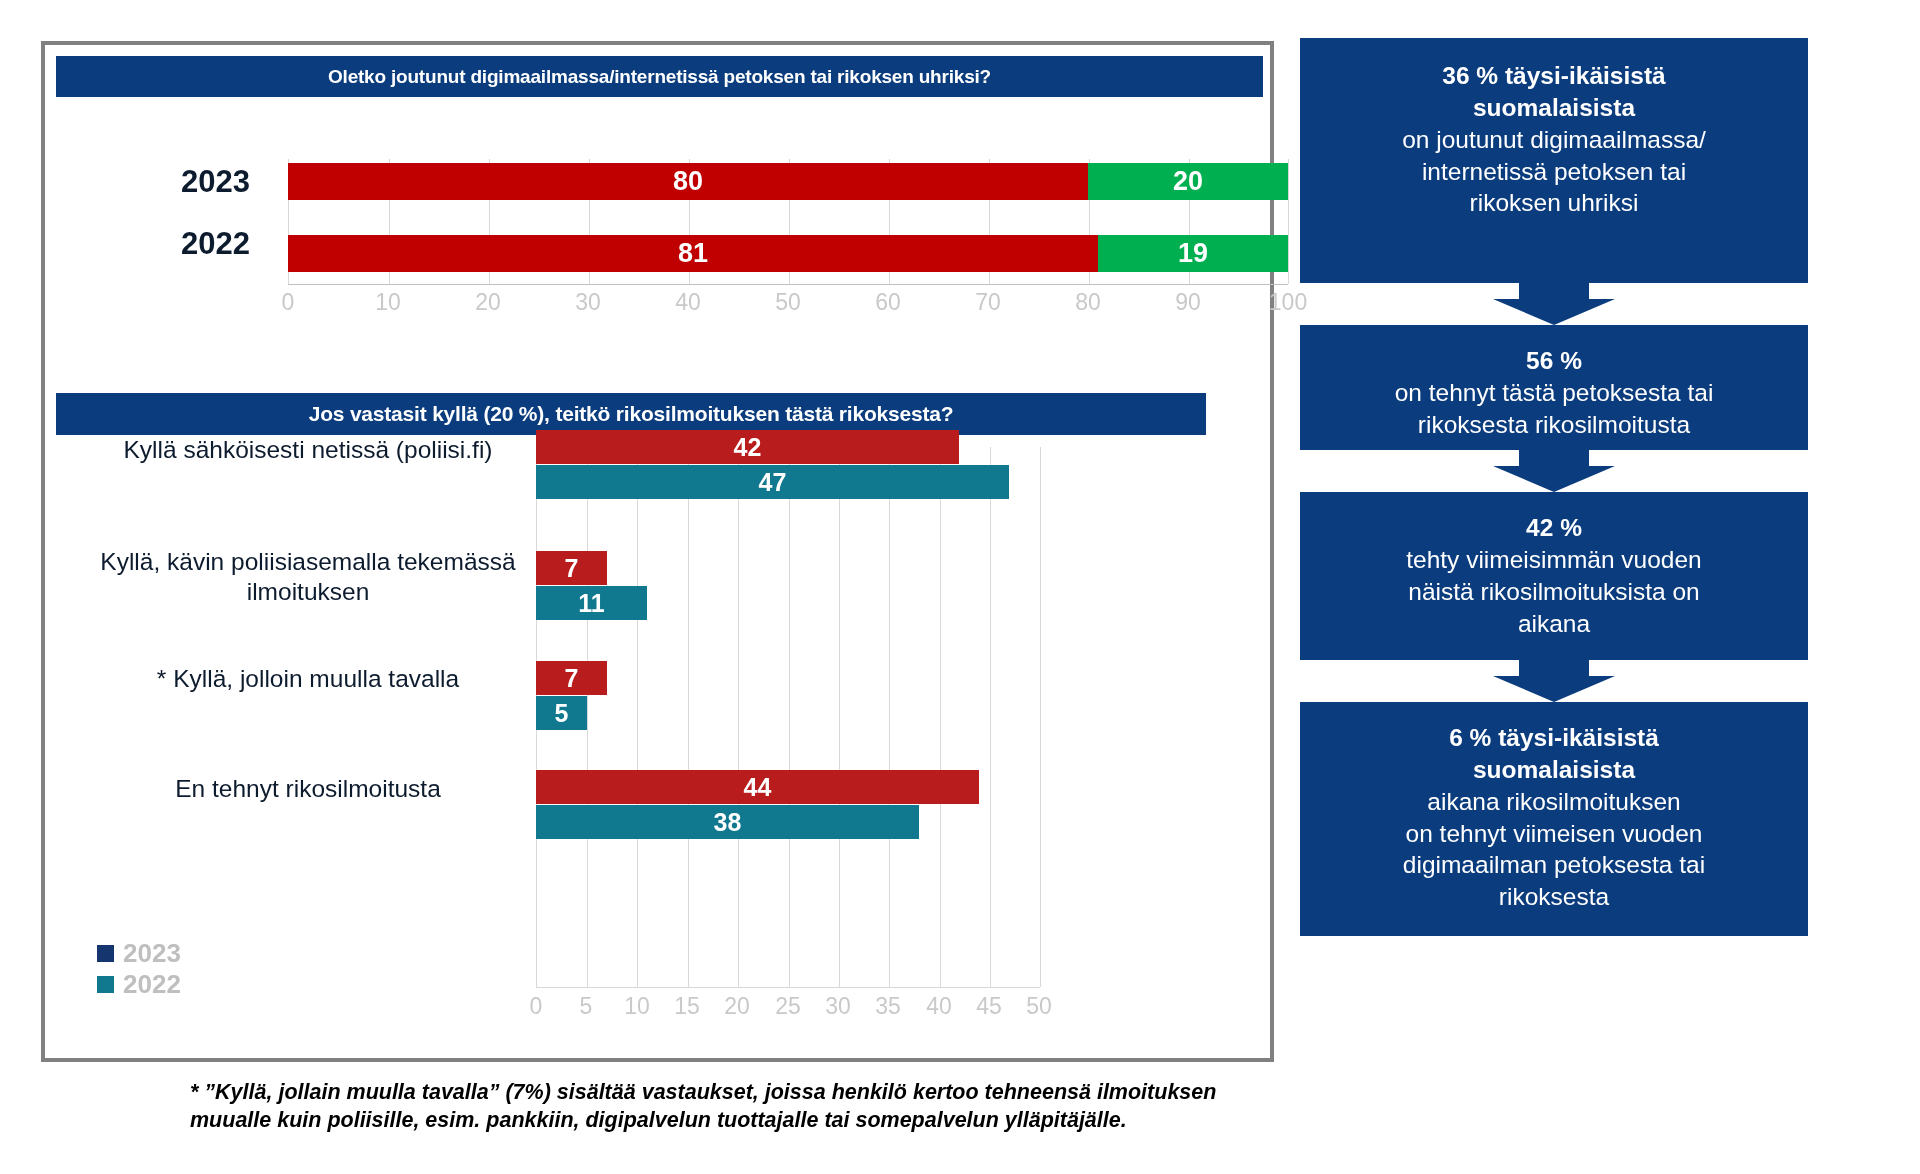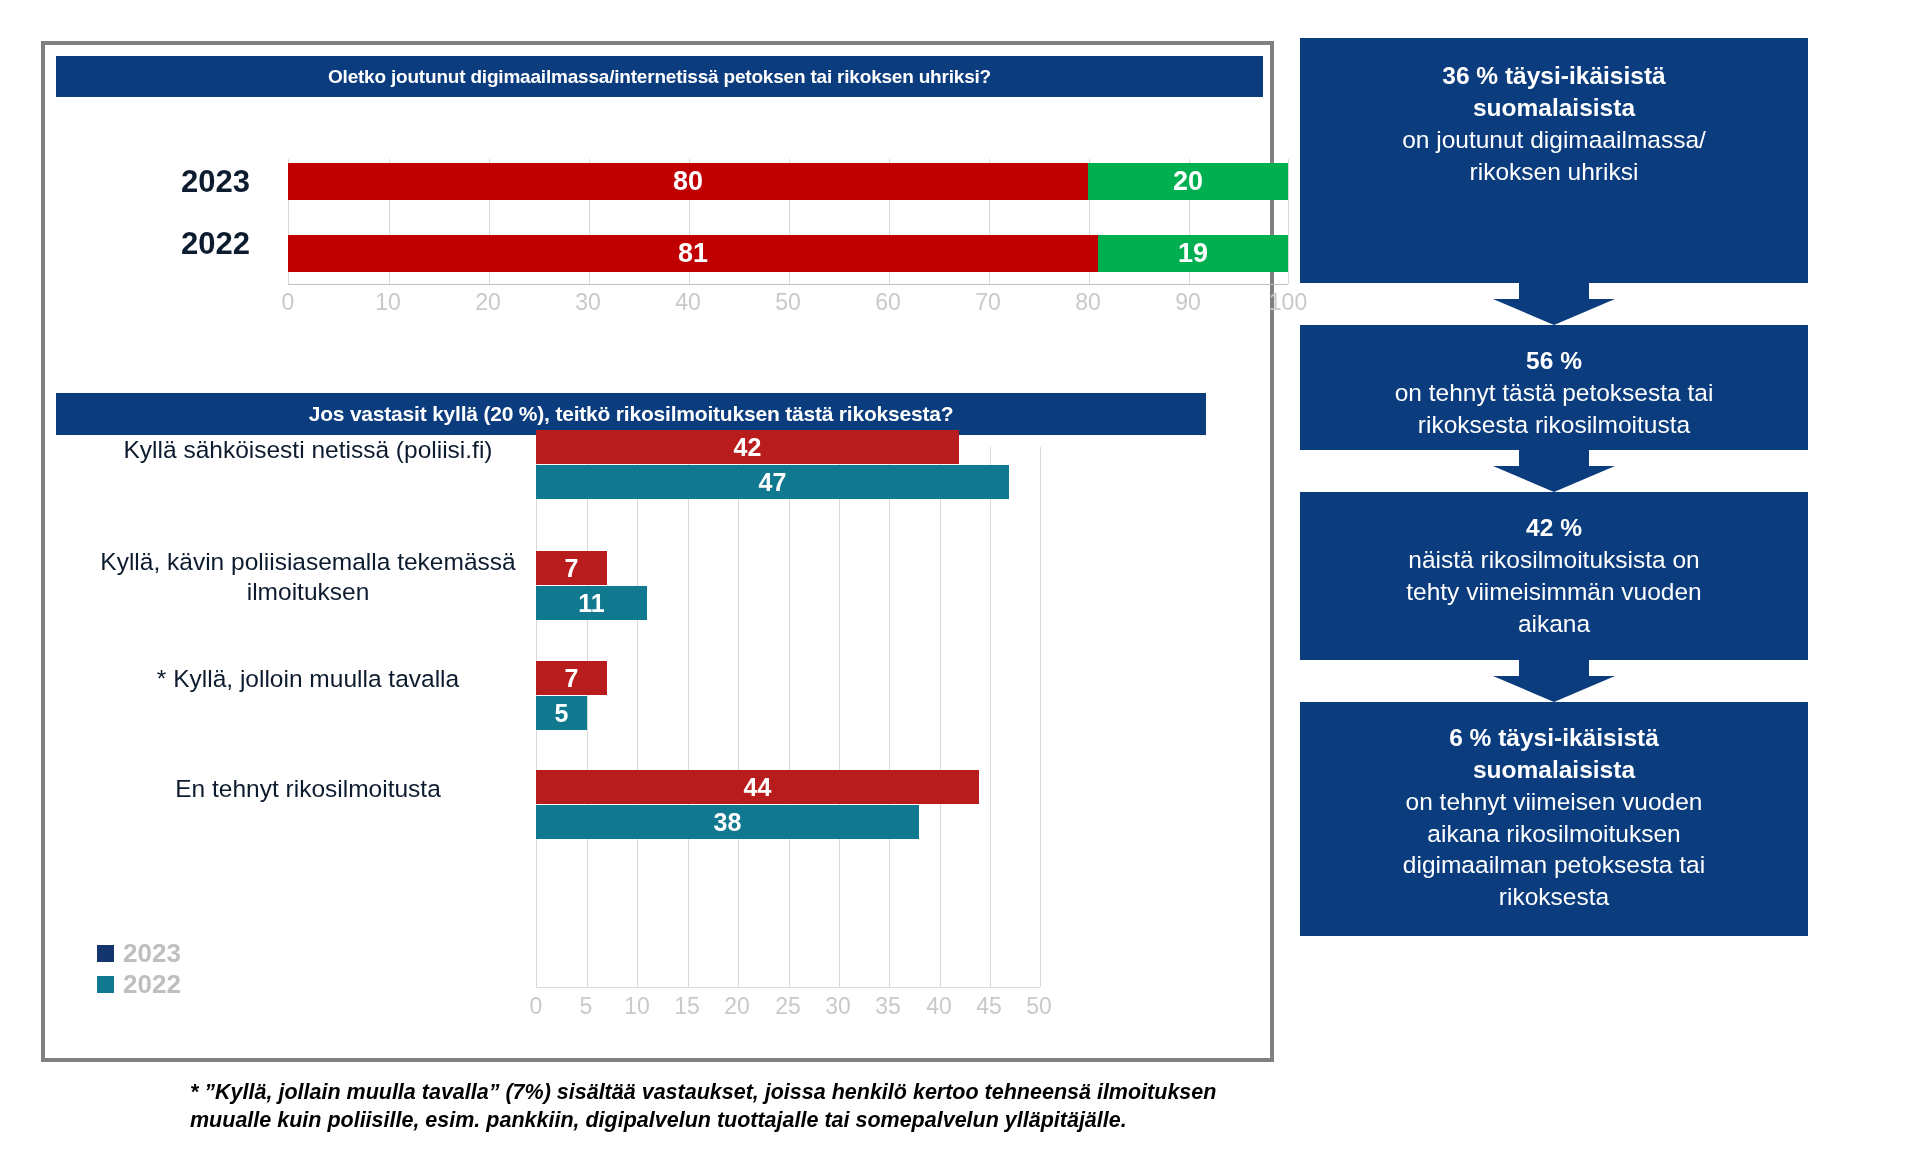--- a/index.html
+++ b/index.html
@@ -393,20 +393,21 @@
     <span class="ln">* ”Kyllä, jollain muulla tavalla” (7%) sisältää vastaukset, joissa henkilö kertoo tehneensä ilmoituksen</span>
     <span class="ln">muualle kuin poliisille, esim. pankkiin, digipalvelun tuottajalle tai somepalvelun ylläpitäjälle.</span>
   </div>
 
   <div class="flow">
 
     <div class="flow-box" style="height:245px; padding-top:22px;">
       <span class="hl">36 % täysi-ikäisistä</span>
       <span class="hl">suomalaisista</span>
       <span class="body">on joutunut digimaailmassa/</span>
+      <span class="body">internetissä petoksen tai</span>
       <span class="body">rikoksen uhriksi</span>
     </div>
 
     <div class="arrow-wrap">
       <svg class="arrow" width="122" height="42" viewBox="0 0 122 42">
         <polygon points="26,0 96,0 96,16 122,16 61,42 0,16 26,16" fill="#0b3c7d"></polygon>
       </svg>
     </div>
 
     <div class="flow-box" style="height:125px; padding-top:20px;">
@@ -416,34 +417,34 @@
     </div>
 
     <div class="arrow-wrap">
       <svg class="arrow" width="122" height="42" viewBox="0 0 122 42">
         <polygon points="26,0 96,0 96,16 122,16 61,42 0,16 26,16" fill="#0b3c7d"></polygon>
       </svg>
     </div>
 
     <div class="flow-box" style="height:168px; padding-top:20px;">
       <span class="hl">42 %</span>
+      <span class="body">tehty viimeisimmän vuoden</span>
       <span class="body">näistä rikosilmoituksista on</span>
-      <span class="body">tehty viimeisimmän vuoden</span>
       <span class="body">aikana</span>
     </div>
 
     <div class="arrow-wrap">
       <svg class="arrow" width="122" height="42" viewBox="0 0 122 42">
         <polygon points="26,0 96,0 96,16 122,16 61,42 0,16 26,16" fill="#0b3c7d"></polygon>
       </svg>
     </div>
 
     <div class="flow-box" style="height:234px; padding-top:20px;">
       <span class="hl">6 % täysi-ikäisistä</span>
       <span class="hl">suomalaisista</span>
+      <span class="body">aikana rikosilmoituksen</span>
       <span class="body">on tehnyt viimeisen vuoden</span>
-      <span class="body">aikana rikosilmoituksen</span>
       <span class="body">digimaailman petoksesta tai</span>
       <span class="body">rikoksesta</span>
     </div>
   </div>
 
 </div>
 
 </body></html>

